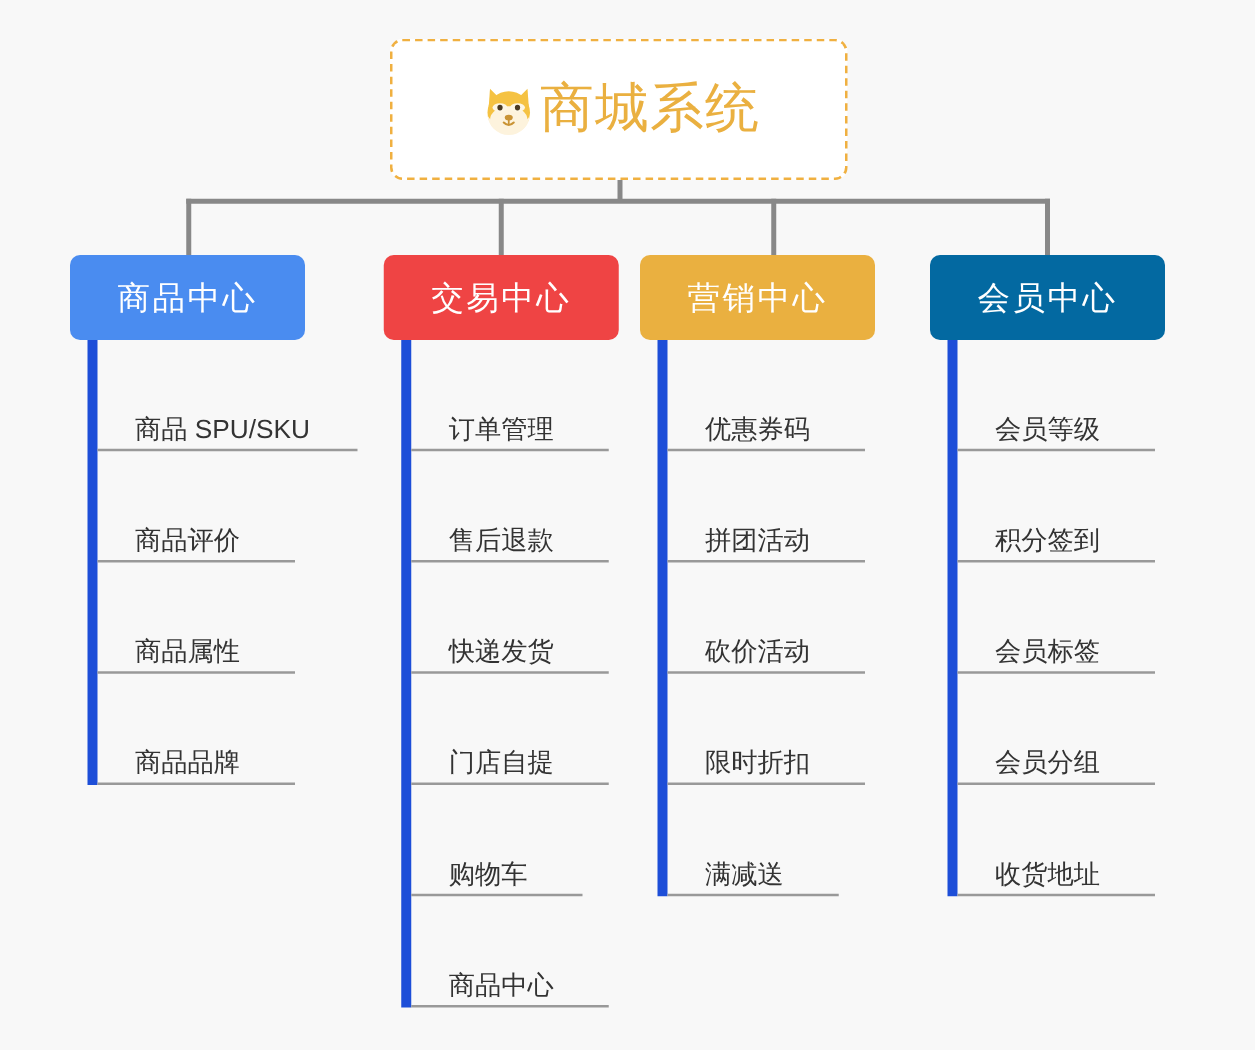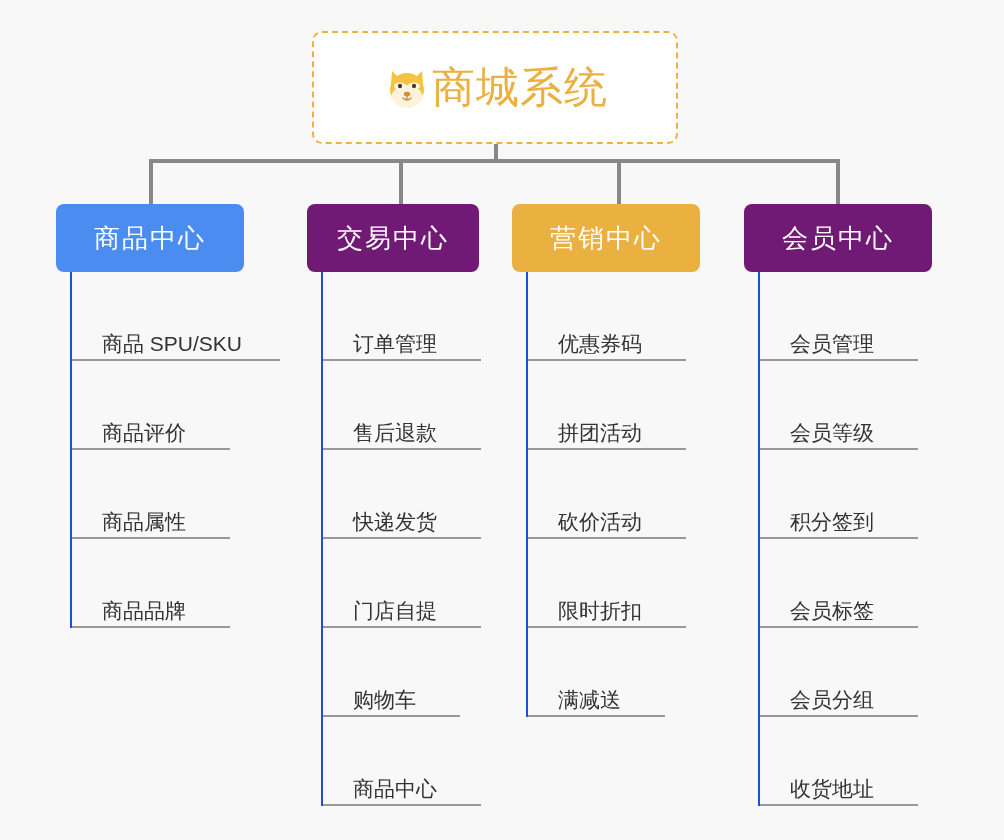--- a/index.html
+++ b/index.html
@@ -92,21 +92,21 @@
     color: #ffffff;
     font-size: 26px;
     letter-spacing: 2px;
     white-space: nowrap;
   }
 
   
   .leaf-list {
     position: relative;
     margin-left: 14px;
-    border-left: 2px solid #1d4ed8;
+    border-left: 8px solid #1d4ed8;
     padding-top: 0;
   }
   .leaf {
     position: relative;
     height: 89px;
     display: flex;
     align-items: flex-end;
     padding-left: 30px;
   }
   .leaf-label {
@@ -174,21 +174,21 @@
             <span class="leaf-label">商品属性</span>
             <div class="leaf-underline" style="width: 158px;"></div>
           </div>
           <div class="leaf">
             <span class="leaf-label">商品品牌</span>
             <div class="leaf-underline" style="width: 158px;"></div>
           </div>
         </div>
       </div>
       <div class="column" style="left: 307px; width: 188px;">
-        <div class="cat-box" style="background: #701a75; width: 172px;">
+        <div class="cat-box" style="background: #ef4444; width: 188px;">
           <span>交易中心</span>
         </div>
         <div class="leaf-list">
           <div class="leaf">
             <span class="leaf-label">订单管理</span>
             <div class="leaf-underline" style="width: 158px;"></div>
           </div>
           <div class="leaf">
             <span class="leaf-label">售后退款</span>
             <div class="leaf-underline" style="width: 158px;"></div>
@@ -232,29 +232,25 @@
             <span class="leaf-label">限时折扣</span>
             <div class="leaf-underline" style="width: 158px;"></div>
           </div>
           <div class="leaf">
             <span class="leaf-label">满减送</span>
             <div class="leaf-underline" style="width: 137px;"></div>
           </div>
         </div>
       </div>
       <div class="column" style="left: 744px; width: 188px;">
-        <div class="cat-box" style="background: #701a75; width: 188px;">
+        <div class="cat-box" style="background: #0369a1; width: 188px;">
           <span>会员中心</span>
         </div>
         <div class="leaf-list">
           <div class="leaf">
-            <span class="leaf-label">会员管理</span>
-            <div class="leaf-underline" style="width: 158px;"></div>
-          </div>
-          <div class="leaf">
             <span class="leaf-label">会员等级</span>
             <div class="leaf-underline" style="width: 158px;"></div>
           </div>
           <div class="leaf">
             <span class="leaf-label">积分签到</span>
             <div class="leaf-underline" style="width: 158px;"></div>
           </div>
           <div class="leaf">
             <span class="leaf-label">会员标签</span>
             <div class="leaf-underline" style="width: 158px;"></div>

